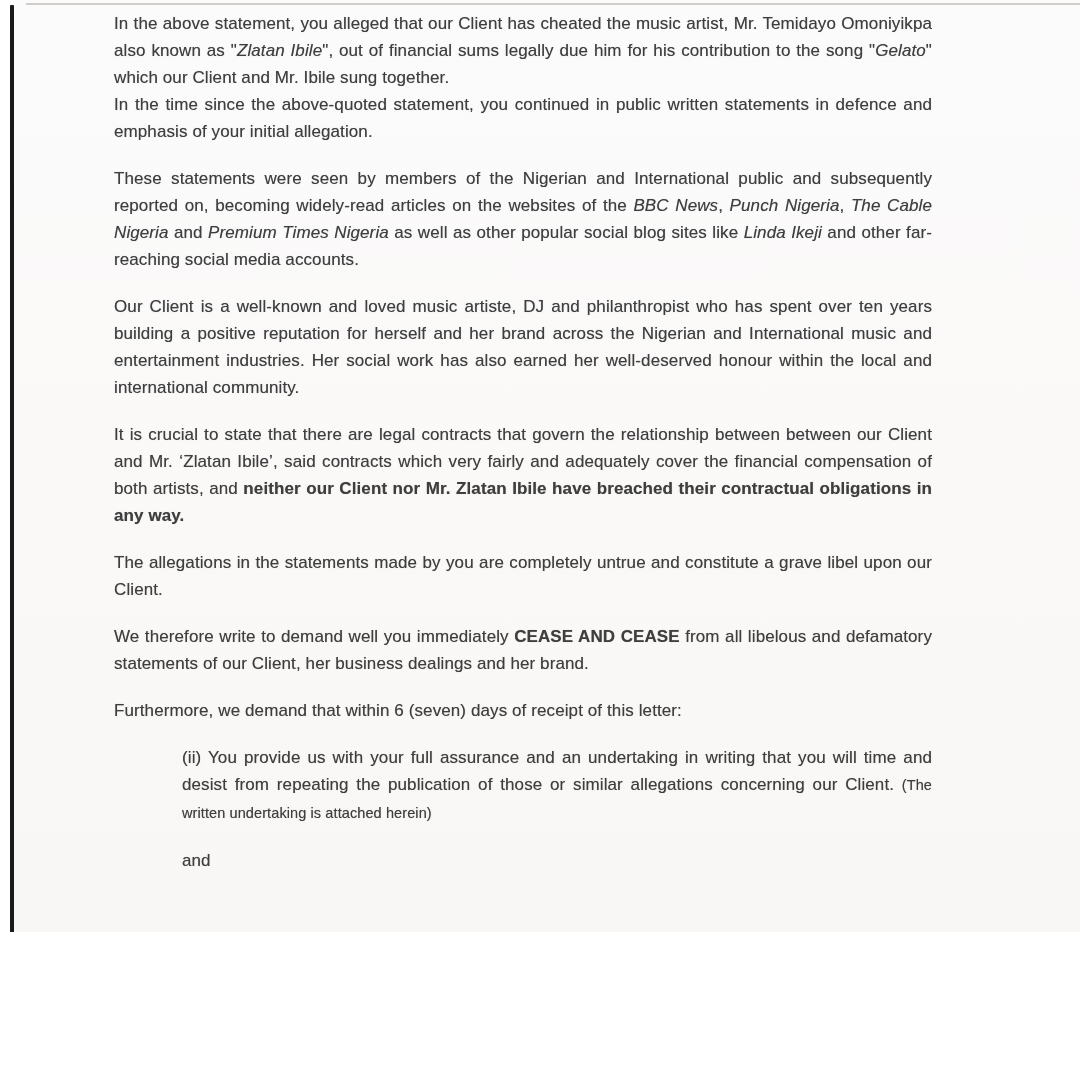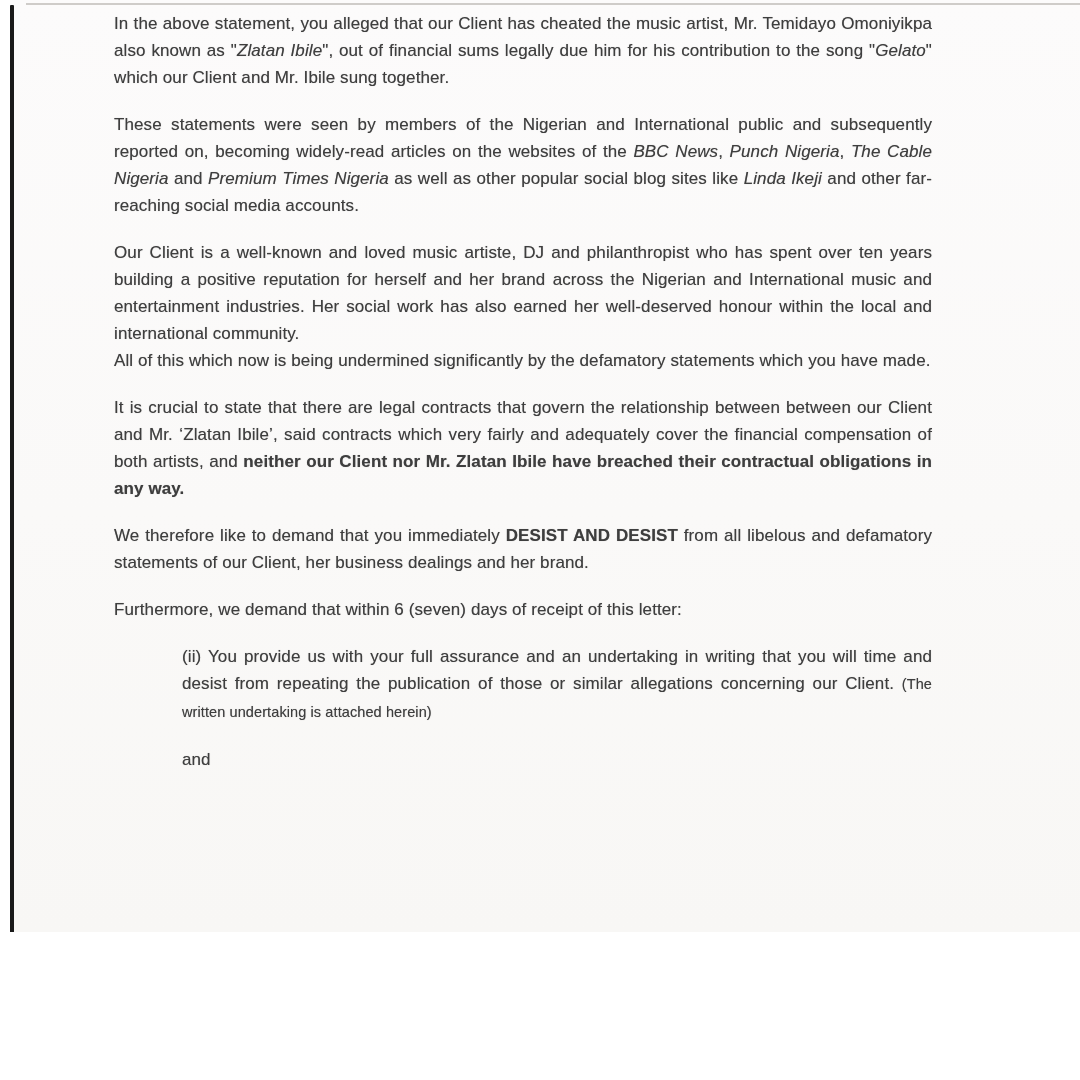--- a/index.html
+++ b/index.html
@@ -52,22 +52,23 @@
 <body>
 
 <div class="canvas">
   <div class="left-strip"></div>
   <div class="top-edge-line"></div>
   <div class="left-border-line"></div>
   <div class="left-border-fade"></div>
   <div class="bottom-streak"></div>
   <div class="letter-body">
       <p class="para"><span class="run normal">In the above statement, you alleged that our Client has cheated the music artist, Mr. Temidayo Omoniyikpa also known as "</span><span class="run italic">Zlatan Ibile</span><span class="run normal">", out of financial sums legally due him for his contribution to the song "</span><span class="run italic">Gelato</span><span class="run normal">" which our Client and Mr. Ibile sung together.</span></p>
+      <p class="para tight"><span class="run normal">In the time since the above-quoted statement, you continued in public written statements in defence and emphasis of your initial allegation.</span></p>
       <p class="para"><span class="run normal">These statements were seen by members of the Nigerian and International public and subsequently reported on, becoming widely-read articles on the websites of the </span><span class="run italic">BBC News</span><span class="run normal">, </span><span class="run italic">Punch Nigeria</span><span class="run normal">, </span><span class="run italic">The Cable Nigeria</span><span class="run normal"> and </span><span class="run italic">Premium Times Nigeria</span><span class="run normal"> as well as other popular social blog sites like </span><span class="run italic">Linda Ikeji</span><span class="run normal"> and other far-reaching social media accounts.</span></p>
       <p class="para"><span class="run normal">Our Client is a well-known and loved music artiste, DJ and philanthropist who has spent over ten years building a positive reputation for herself and her brand across the Nigerian and International music and entertainment industries. Her social work has also earned her well-deserved honour within the local and international community.</span></p>
-      <p class="para tight"><span class="run normal">All of this which now is being undermined significantly by the defamatory statements which you have made.</span></p>
       <p class="para"><span class="run normal">It is crucial to state that there are legal contracts that govern the relationship between between our Client and Mr. ‘Zlatan Ibile’, said contracts which very fairly and adequately cover the financial compensation of both artists, and </span><span class="run bold">neither our Client nor Mr. Zlatan Ibile have breached their contractual obligations in any way.</span></p>
-      <p class="para"><span class="run normal">We therefore like to demand that you immediately </span><span class="run bold">DESIST AND DESIST</span><span class="run normal"> from all libelous and defamatory statements of our Client, her business dealings and her brand.</span></p>
+      <p class="para"><span class="run normal">The allegations in the statements made by you are completely untrue and constitute a grave libel upon our Client.</span></p>
+      <p class="para"><span class="run normal">We therefore write to demand well you immediately </span><span class="run bold">CEASE AND CEASE</span><span class="run normal"> from all libelous and defamatory statements of our Client, her business dealings and her brand.</span></p>
       <p class="para"><span class="run normal">Furthermore, we demand that within 6 (seven) days of receipt of this letter:</span></p>
       <p class="para indent"><span class="run normal">(ii) You provide us with your full assurance and an undertaking in writing that you will time and desist from repeating the publication of those or similar allegations concerning our Client. </span><span class="run small">(The written undertaking is attached herein)</span></p>
       <p class="para indent"><span class="run normal">and</span></p>
     </div>
 </div>
 
 </body></html>

